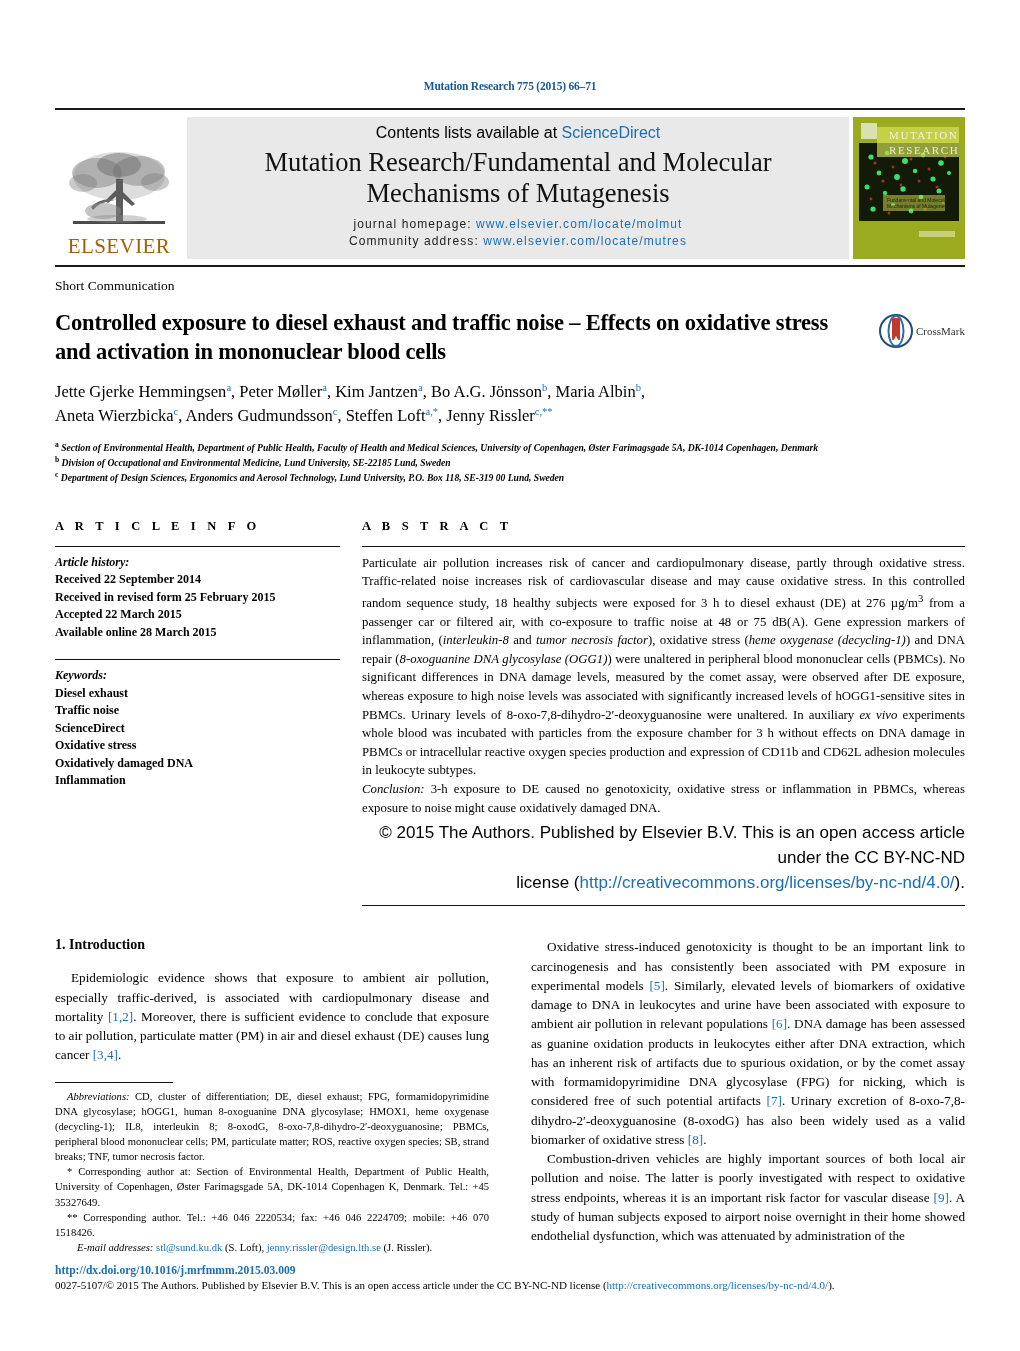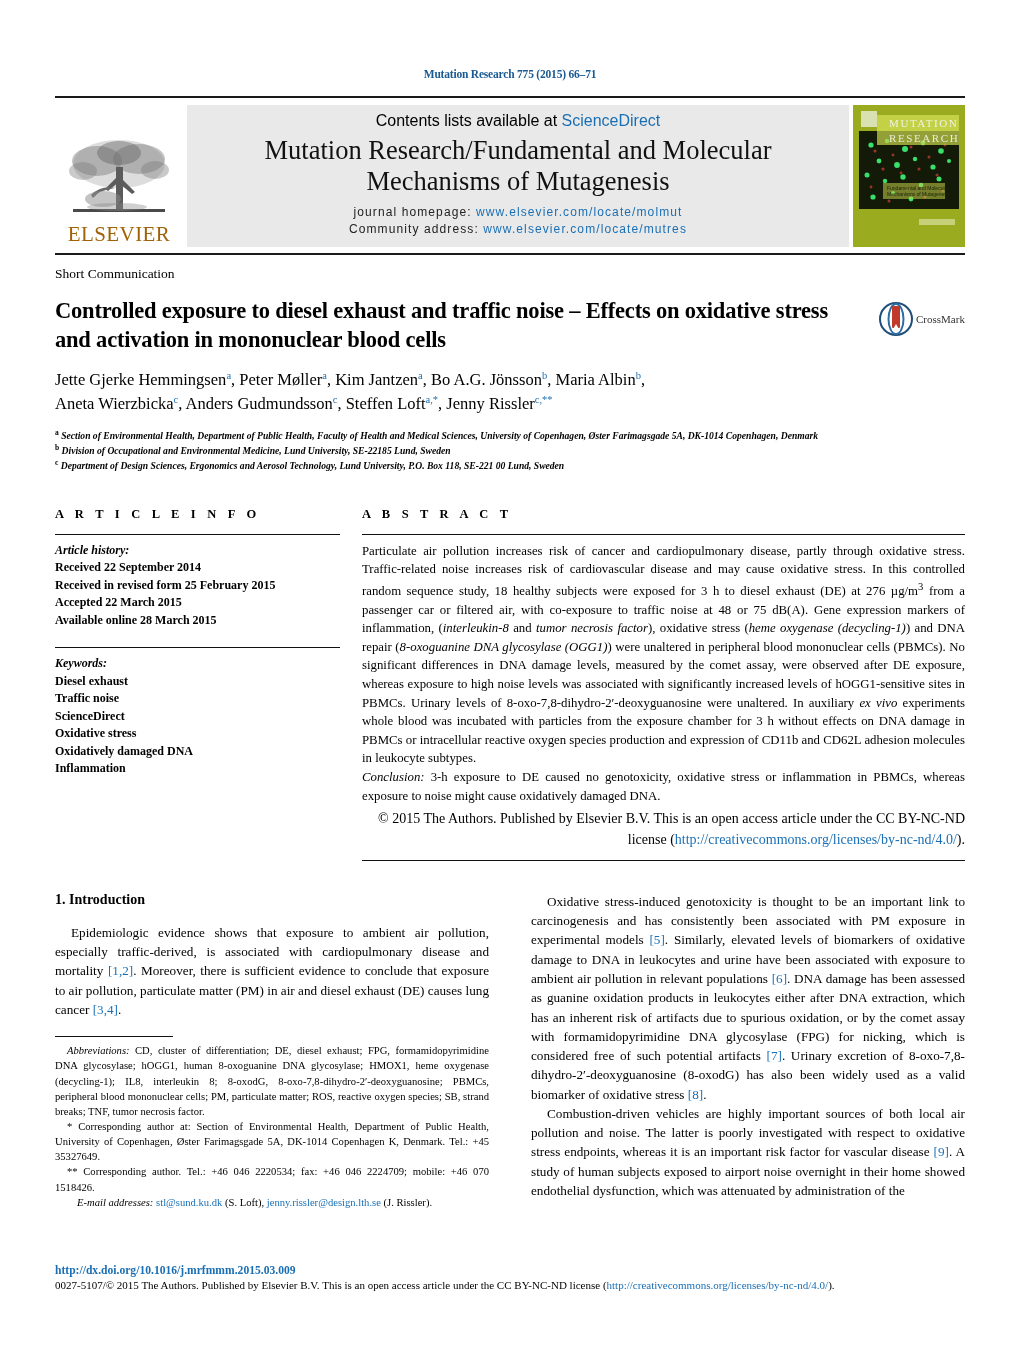--- a/index.html
+++ b/index.html
@@ -13,21 +13,21 @@
     font-family: "Liberation Serif", serif;
     color: #000000;
     position: relative;
     overflow: hidden;
   }
   .page {
     width: 1020px;
     height: 1351px;
     position: relative;
     box-sizing: border-box;
-    padding: 0 55px;
+    padding: 12px 55px;
   }
 
   
   .running-head {
     text-align: center;
     font-size: 11.5px;
     font-weight: bold;
     color: #1a5a93;
     padding-top: 68px;
     letter-spacing: -0.2px;
@@ -171,22 +171,22 @@
   .info-group .it { font-style: italic; }
   .info-spacer { height: 18px; }
   .abstract-body {
     font-family: "Liberation Serif", serif;
     font-size: 12.8px;
     line-height: 1.455;
     text-align: justify;
   }
   .abstract-body i { font-style: italic; }
   .copyright-block {
-    font-family: Liberation Serif, serif;
-    font-size: 14px;
+    font-family: Liberation Sans, sans-serif;
+    font-size: 17px;
     line-height: 1.45;
     text-align: right;
     margin-top: 4px;
   }
   .copyright-block a { color: #1a6fb4; text-decoration: none; }
   .abstract-bottom-rule { border-top: 1px solid #111; margin-top: 10px; }
 
   
   .body-cols {
     display: flex;
@@ -364,21 +364,21 @@
         <rect x="13" y="4" width="8" height="22" rx="1" fill="#c0392b"></rect>
         <path d="M17 22 L21 29 L13 29 Z" fill="#ffffff"></path>
       </svg>
       <span class="crossmark-label">CrossMark</span>
     </div>
   </div>
 
   <div>
     <p class="affil"><sup>a</sup> <span>Section of Environmental Health, Department of Public Health, Faculty of Health and Medical Sciences, University of Copenhagen, Øster Farimagsgade 5A, DK-1014 Copenhagen, Denmark</span></p>
     <p class="affil"><sup>b</sup> <span>Division of Occupational and Environmental Medicine, Lund University, SE-22185 Lund, Sweden</span></p>
-    <p class="affil"><sup>c</sup> <span>Department of Design Sciences, Ergonomics and Aerosol Technology, Lund University, P.O. Box 118, SE-221 00 Lund, Sweden</span></p>
+    <p class="affil"><sup>c</sup> <span>Department of Design Sciences, Ergonomics and Aerosol Technology, Lund University, P.O. Box 118, SE-319 00 Lund, Sweden</span></p>
   </div>
 
   <div class="info-abstract">
 
     <div class="col-info">
       <div class="smallcaps-head">A R T I C L E   I N F O</div>
       <div class="rule"></div>
       <div class="info-group">
         <div class="it">Article history:</div>
         <div>Received 22 September 2014</div>

